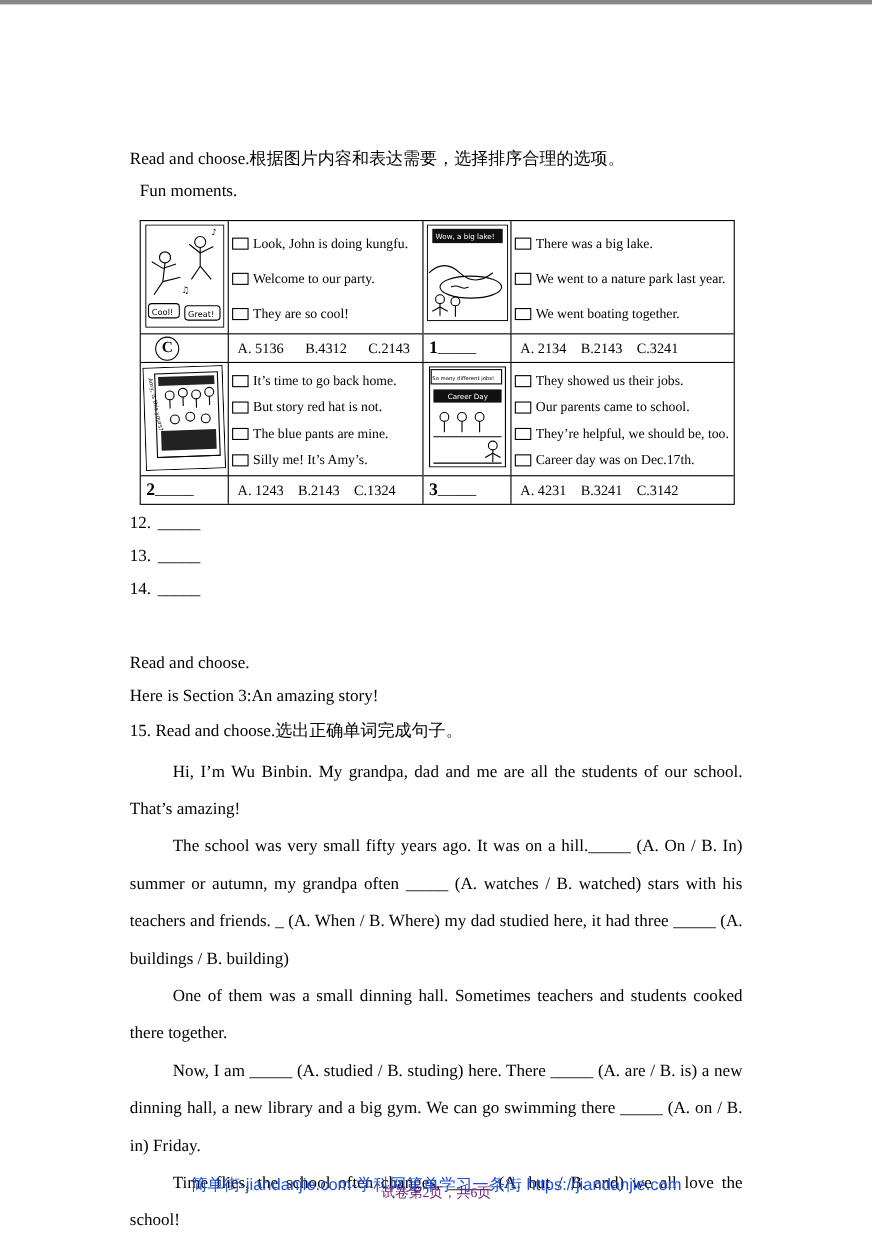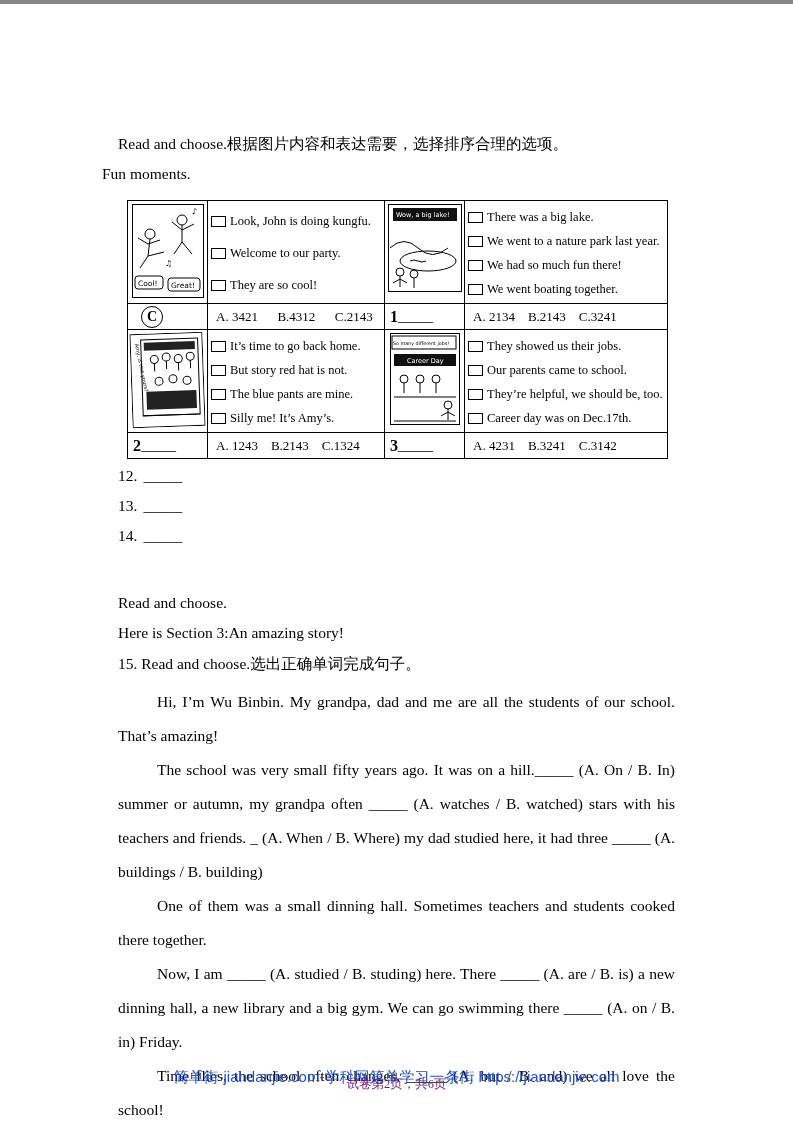--- a/index.html
+++ b/index.html
@@ -9,21 +9,21 @@
     width: 793px; height: 1122px;
     margin: 4px auto;
     background: #ffffff;
     font-family: "Liberation Serif", "DejaVu Serif", serif;
     color: #000;
     overflow: hidden;
   }
   p { margin: 0; }
 
   .instruction { position:absolute; left:118px; top:130px; font-size:15.5px; }
-  .subtitle    { position:absolute; left:102px; top:161px; font-size:15.5px;text-align:center; }
+  .subtitle    { position:absolute; left:127px; top:161px; font-size:15.5px;text-align:center; }
 
   
   .match-table {
     position:absolute; left:127px; top:196px;
     width:541px; height:259px;
     display:grid;
     grid-template-columns: 256px 1fr;
     grid-template-rows: 1fr 1fr;
     border:1.5px solid #000;
   }
@@ -123,21 +123,21 @@
           <span class="opt-text">Welcome to our party.</span>
         </div>
         <div class="opt">
           <span class="cb"></span>
           <span class="opt-text">They are so cool!</span>
         </div>
       </div>
       <div class="label-cell">
         <span class="circle-c">C</span>
       </div>
-      <div class="ans-cell">A. 3421      B.4312      C.2143</div>
+      <div class="ans-cell">A. 5136      B.4312      C.2143</div>
     </div>
 
     <div class="quad right">
       <div class="img-cell">
         <svg width="74" height="88" viewBox="0 0 74 88">
           <rect x="0.5" y="0.5" width="73" height="87" fill="none" stroke="#000"></rect>
           <rect x="5" y="4" width="64" height="13" fill="#111"></rect>
           <text x="8" y="13" font-size="6.5" fill="#fff">Wow, a big lake!</text>
           <path d="M2 44 Q 16 31 30 44 T 60 44" fill="none" stroke="#000"></path>
           <ellipse cx="40" cy="57" rx="28" ry="10" fill="none" stroke="#000"></ellipse>
@@ -151,24 +151,20 @@
         </svg>
       </div>
       <div class="opts-cell">
         <div class="opt">
           <span class="cb"></span>
           <span class="opt-text">There was a big lake.</span>
         </div>
         <div class="opt">
           <span class="cb"></span>
           <span class="opt-text">We went to a nature park last year.</span>
-        </div>
-        <div class="opt">
-          <span class="cb"></span>
-          <span class="opt-text">We had so much fun there!</span>
         </div>
         <div class="opt">
           <span class="cb"></span>
           <span class="opt-text">We went boating together.</span>
         </div>
       </div>
       <div class="label-cell">
         <span class="num-label">1</span>
           <span class="label-blank">_____</span>
       </div>

